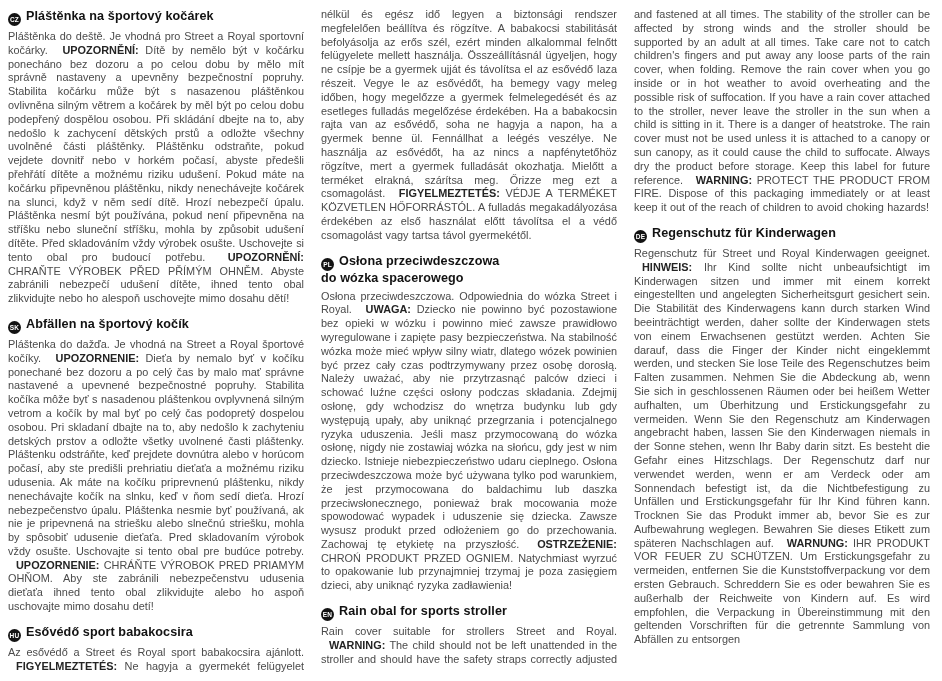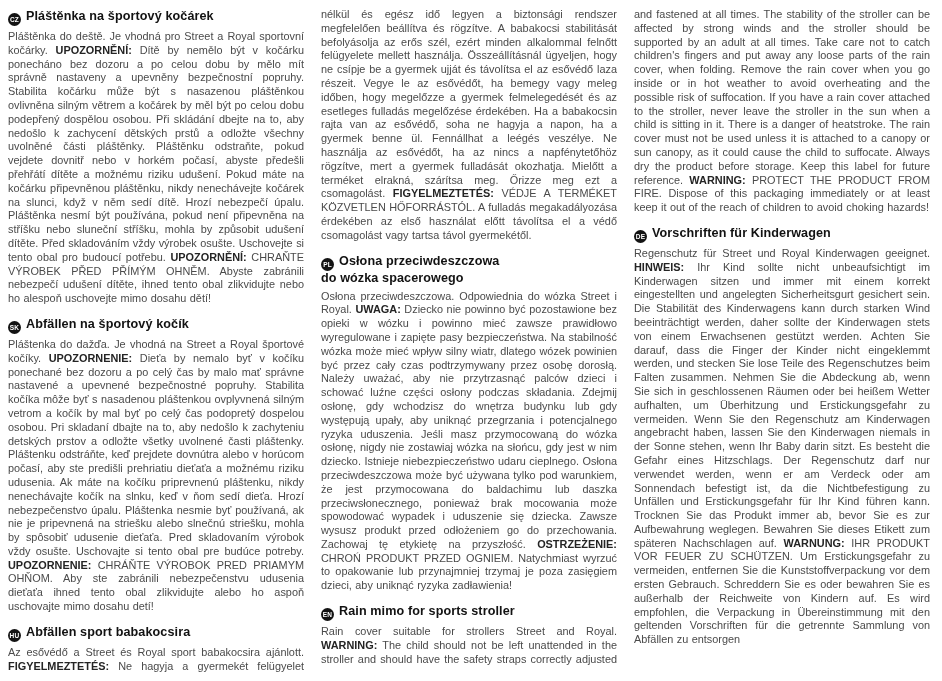--- a/index.html
+++ b/index.html
@@ -44,21 +44,21 @@
     margin-right: 5px;
   }
   .sec-body {
     font-size: 10.9px;
     line-height: 13.8px;
     color: var(--text, #4a4a4a);
     text-align: justify;
     margin: 0;
     word-spacing: 0.4px;
   }
-  .sec-body b { color: var(--bold, #242424); }
+  .sec-body b { color: var(--bold, #242424); margin-left: 8px; }
 </style>
 </head>
 <body>
 
 <main class="columns">
   <section class="sec">
     <h3 class="sec-title">
       <span class="badge">CZ</span><span class="title-text">Pláštěnka na športový kočárek</span>
     </h3>
     <p class="sec-body">Pláštěnka do deště. Je vhodná pro Street a Royal sportovní kočárky. <b>UPOZORNĚNÍ:</b> Dítě by nemělo být v kočárku ponecháno bez dozoru a po celou dobu by mělo mít správně nastaveny a upevněny bezpečnostní popruhy. Stabilita kočárku může být s nasazenou pláštěnkou ovlivněna silným větrem a kočárek by měl být po celou dobu podepřený dospělou osobou. Při skládání dbejte na to, aby nedošlo k zachycení dětských prstů a odložte všechny uvolněné části pláštěnky. Pláštěnku odstraňte, pokud vejdete dovnitř nebo v horkém počasí, abyste předešli přehřátí dítěte a možnému riziku udušení. Pokud máte na kočárku připevněnou pláštěnku, nikdy nenechávejte kočárek na slunci, když v něm sedí dítě. Hrozí nebezpečí úpalu. Pláštěnka nesmí být používána, pokud není připevněna na stříšku nebo sluneční stříšku, mohla by způsobit udušení dítěte. Před skladováním vždy výrobek osušte. Uschovejte si tento obal pro budoucí potřebu. <b>UPOZORNĚNÍ:</b> CHRAŇTE VÝROBEK PŘED PŘÍMÝM OHNĚM. Abyste zabránili nebezpečí udušení dítěte, ihned tento obal zlikvidujte nebo ho alespoň uschovejte mimo dosahu dětí!</p>
@@ -66,38 +66,38 @@
 
   <section class="sec">
     <h3 class="sec-title">
       <span class="badge">SK</span><span class="title-text">Abfällen na športový kočík</span>
     </h3>
     <p class="sec-body">Pláštenka do dažďa. Je vhodná na Street a Royal športové kočíky. <b>UPOZORNENIE:</b> Dieťa by nemalo byť v kočíku ponechané bez dozoru a po celý čas by malo mať správne nastavené a upevnené bezpečnostné popruhy. Stabilita kočíka môže byť s nasadenou pláštenkou ovplyvnená silným vetrom a kočík by mal byť po celý čas podopretý dospelou osobou. Pri skladaní dbajte na to, aby nedošlo k zachyteniu detských prstov a odložte všetky uvolnené časti pláštenky. Pláštenku odstráňte, keď prejdete dovnútra alebo v horúcom počasí, aby ste predišli prehriatiu dieťaťa a možnému riziku udusenia. Ak máte na kočíku priprevnenú pláštenku, nikdy nenechávajte kočík na slnku, keď v ňom sedí dieťa. Hrozí nebezpečenstvo úpalu. Pláštenka nesmie byť používaná, ak nie je pripevnená na striešku alebo slnečnú striešku, mohla by spôsobiť udusenie dieťaťa. Pred skladovaním výrobok vždy osušte. Uschovajte si tento obal pre budúce potreby. <b>UPOZORNENIE:</b> CHRÁŇTE VÝROBOK PRED PRIAMYM OHŇOM. Aby ste zabránili nebezpečenstvu udusenia dieťaťa ihned tento obal zlikvidujte alebo ho aspoň uschovajte mimo dosahu detí!</p>
   </section>
 
   <section class="sec">
     <h3 class="sec-title">
-      <span class="badge">HU</span><span class="title-text">Abfällen sport babakocsira</span>
+      <span class="badge">HU</span><span class="title-text">Esővédő sport babakocsira</span>
     </h3>
     <p class="sec-body">Az esővédő a Street és Royal sport babakocsira ajánlott. <b>FIGYELMEZTETÉS:</b> Ne hagyja a gyermekét felügyelet nélkül és egész idő legyen a biztonsági rendszer megfelelően beállítva és rögzítve. A babakocsi stabilitását befolyásolja az erős szél, ezért minden alkalommal felnőtt felügyelete mellett használja. Összeállításnál ügyeljen, hogy ne csípje be a gyermek ujját és távolítsa el az esővédő laza részeit. Vegye le az esővédőt, ha bemegy vagy meleg időben, hogy megelőzze a gyermek felmelegedését és az esetleges fulladás megelőzése érdekében. Ha a babakocsin rajta van az esővédő, soha ne hagyja a napon, ha a gyermek benne ül. Fennállhat a leégés veszélye. Ne használja az esővédőt, ha az nincs a napfénytetőhöz rögzítve, mert a gyermek fulladását okozhatja. Mielőtt a terméket elrakná, szárítsa meg. Őrizze meg ezt a csomagolást. <b>FIGYELMEZTETÉS:</b> VÉDJE A TERMÉKET KÖZVETLEN HŐFORRÁSTÓL. A fulladás megakadályozása érdekében az első használat előtt távolítsa el a védő csomagolást vagy tartsa távol gyermekétől.</p>
   </section>
 
   <section class="sec">
     <h3 class="sec-title">
       <span class="badge">PL</span><span class="title-text">Osłona przeciwdeszczowa<br>do wózka spacerowego</span>
     </h3>
     <p class="sec-body">Osłona przeciwdeszczowa. Odpowiednia do wózka Street i Royal. <b>UWAGA:</b> Dziecko nie powinno być pozostawione bez opieki w wózku i powinno mieć zawsze prawidłowo wyregulowane i zapięte pasy bezpieczeństwa. Na stabilność wózka może mieć wpływ silny wiatr, dlatego wózek powinien być przez cały czas podtrzymywany przez osobę dorosłą. Należy uważać, aby nie przytrzasnąć palców dzieci i schować luźne części osłony podczas składania. Zdejmij osłonę, gdy wchodzisz do wnętrza budynku lub gdy występują upały, aby uniknąć przegrzania i potencjalnego ryzyka uduszenia. Jeśli masz przymocowaną do wózka osłonę, nigdy nie zostawiaj wózka na słońcu, gdy jest w nim dziecko. Istnieje niebezpieczeństwo udaru cieplnego. Osłona przeciwdeszczowa może być używana tylko pod warunkiem, że jest przymocowana do baldachimu lub daszka przeciwsłonecznego, ponieważ brak mocowania może spowodować wypadek i uduszenie się dziecka. Zawsze wysusz produkt przed odłożeniem go do przechowania. Zachowaj tę etykietę na przyszłość. <b>OSTRZEŻENIE:</b> CHROŃ PRODUKT PRZED OGNIEM. Natychmiast wyrzuć to opakowanie lub przynajmniej trzymaj je poza zasięgiem dzieci, aby uniknąć ryzyka zadławienia!</p>
   </section>
 
   <section class="sec">
     <h3 class="sec-title">
-      <span class="badge">EN</span><span class="title-text">Rain mimo for sports stroller</span>
+      <span class="badge">EN</span><span class="title-text">Rain obal for sports stroller</span>
     </h3>
     <p class="sec-body">Rain cover suitable for strollers Street and Royal. <b>WARNING:</b> The child should not be left unattended in the stroller and should have the safety straps correctly adjusted and fastened at all times. The stability of the stroller can be affected by strong winds and the stroller should be supported by an adult at all times. Take care not to catch children's fingers and put away any loose parts of the rain cover, when folding. Remove the rain cover when you go inside or in hot weather to avoid overheating and the possible risk of suffocation. If you have a rain cover attached to the stroller, never leave the stroller in the sun when a child is sitting in it. There is a danger of heatstroke. The rain cover must not be used unless it is attached to a canopy or sun canopy, as it could cause the child to suffocate. Always dry the product before storage. Keep this label for future reference. <b>WARNING:</b> PROTECT THE PRODUCT FROM FIRE. Dispose of this packaging immediately or at least keep it out of the reach of children to avoid choking hazards!</p>
   </section>
 
   <section class="sec">
     <h3 class="sec-title">
-      <span class="badge">DE</span><span class="title-text">Vorschriften für Kinderwagen</span>
+      <span class="badge">DE</span><span class="title-text">Regenschutz für Kinderwagen</span>
     </h3>
     <p class="sec-body">Regenschutz für Street und Royal Kinderwagen geeignet. <b>HINWEIS:</b> Ihr Kind sollte nicht unbeaufsichtigt im Kinderwagen sitzen und immer mit einem korrekt eingestellten und angelegten Sicherheitsgurt gesichert sein. Die Stabilität des Kinderwagens kann durch starken Wind beeinträchtigt werden, daher sollte der Kinderwagen stets von einem Erwachsenen gestützt werden. Achten Sie darauf, dass die Finger der Kinder nicht eingeklemmt werden, und stecken Sie lose Teile des Regenschutzes beim Falten zusammen. Nehmen Sie die Abdeckung ab, wenn Sie sich in geschlossenen Räumen oder bei heißem Wetter aufhalten, um Überhitzung und Erstickungsgefahr zu vermeiden. Wenn Sie den Regenschutz am Kinderwagen angebracht haben, lassen Sie den Kinderwagen niemals in der Sonne stehen, wenn Ihr Baby darin sitzt. Es besteht die Gefahr eines Hitzschlags. Der Regenschutz darf nur verwendet werden, wenn er am Verdeck oder am Sonnendach befestigt ist, da die Nichtbefestigung zu Unfällen und Erstickungsgefahr für Ihr Kind führen kann. Trocknen Sie das Produkt immer ab, bevor Sie es zur Aufbewahrung weglegen. Bewahren Sie dieses Etikett zum späteren Nachschlagen auf. <b>WARNUNG:</b> IHR PRODUKT VOR FEUER ZU SCHÜTZEN. Um Erstickungsgefahr zu vermeiden, entfernen Sie die Kunststoffverpackung vor dem ersten Gebrauch. Schreddern Sie es oder bewahren Sie es außerhalb der Reichweite von Kindern auf. Es wird empfohlen, die Verpackung in Übereinstimmung mit den geltenden Vorschriften für die getrennte Sammlung von Abfällen zu entsorgen</p>
   </section>
 </main>
 
 </body></html>

